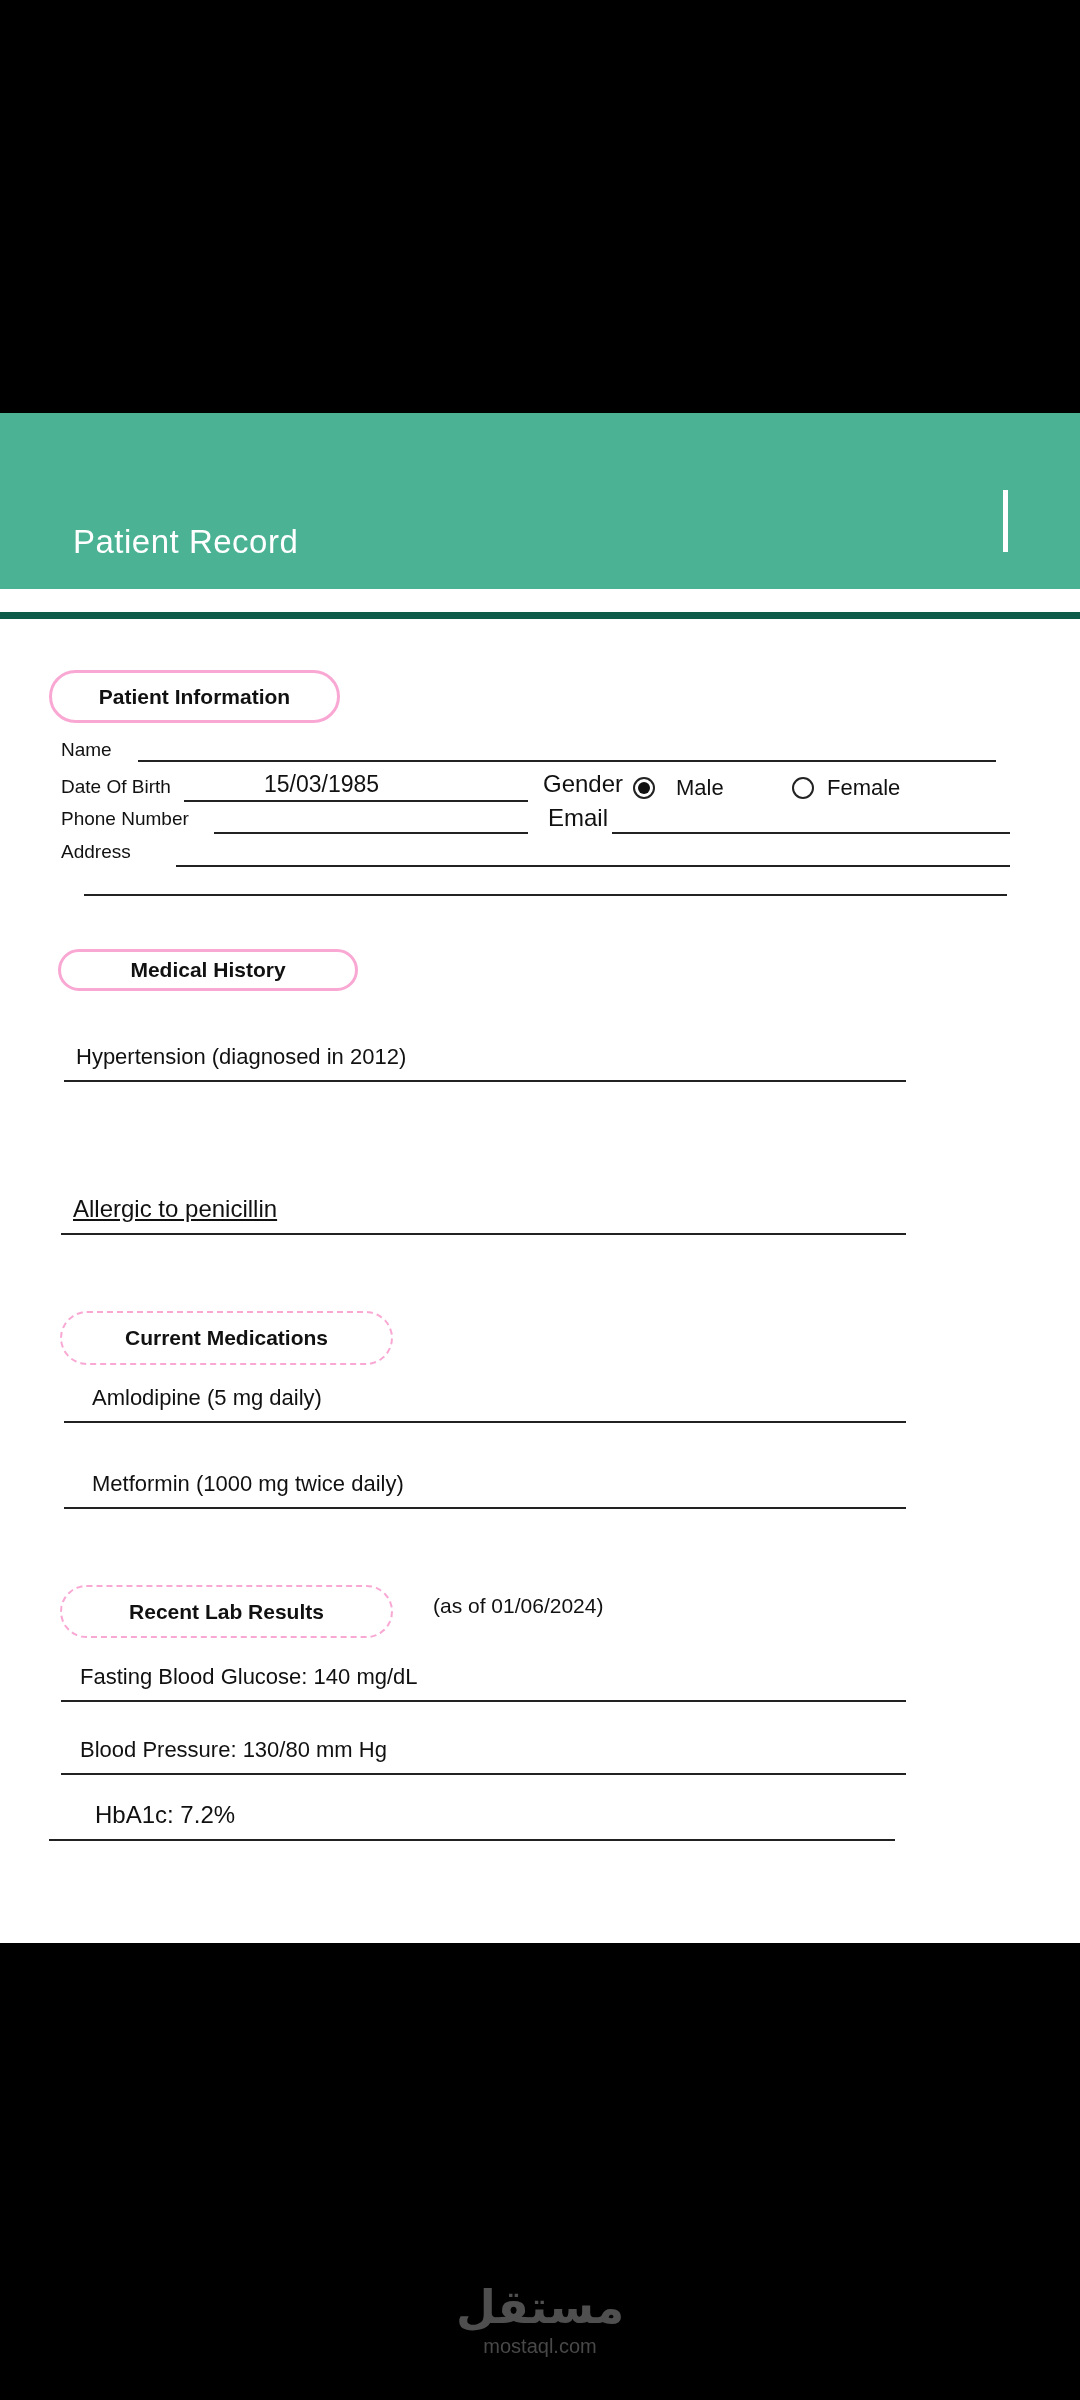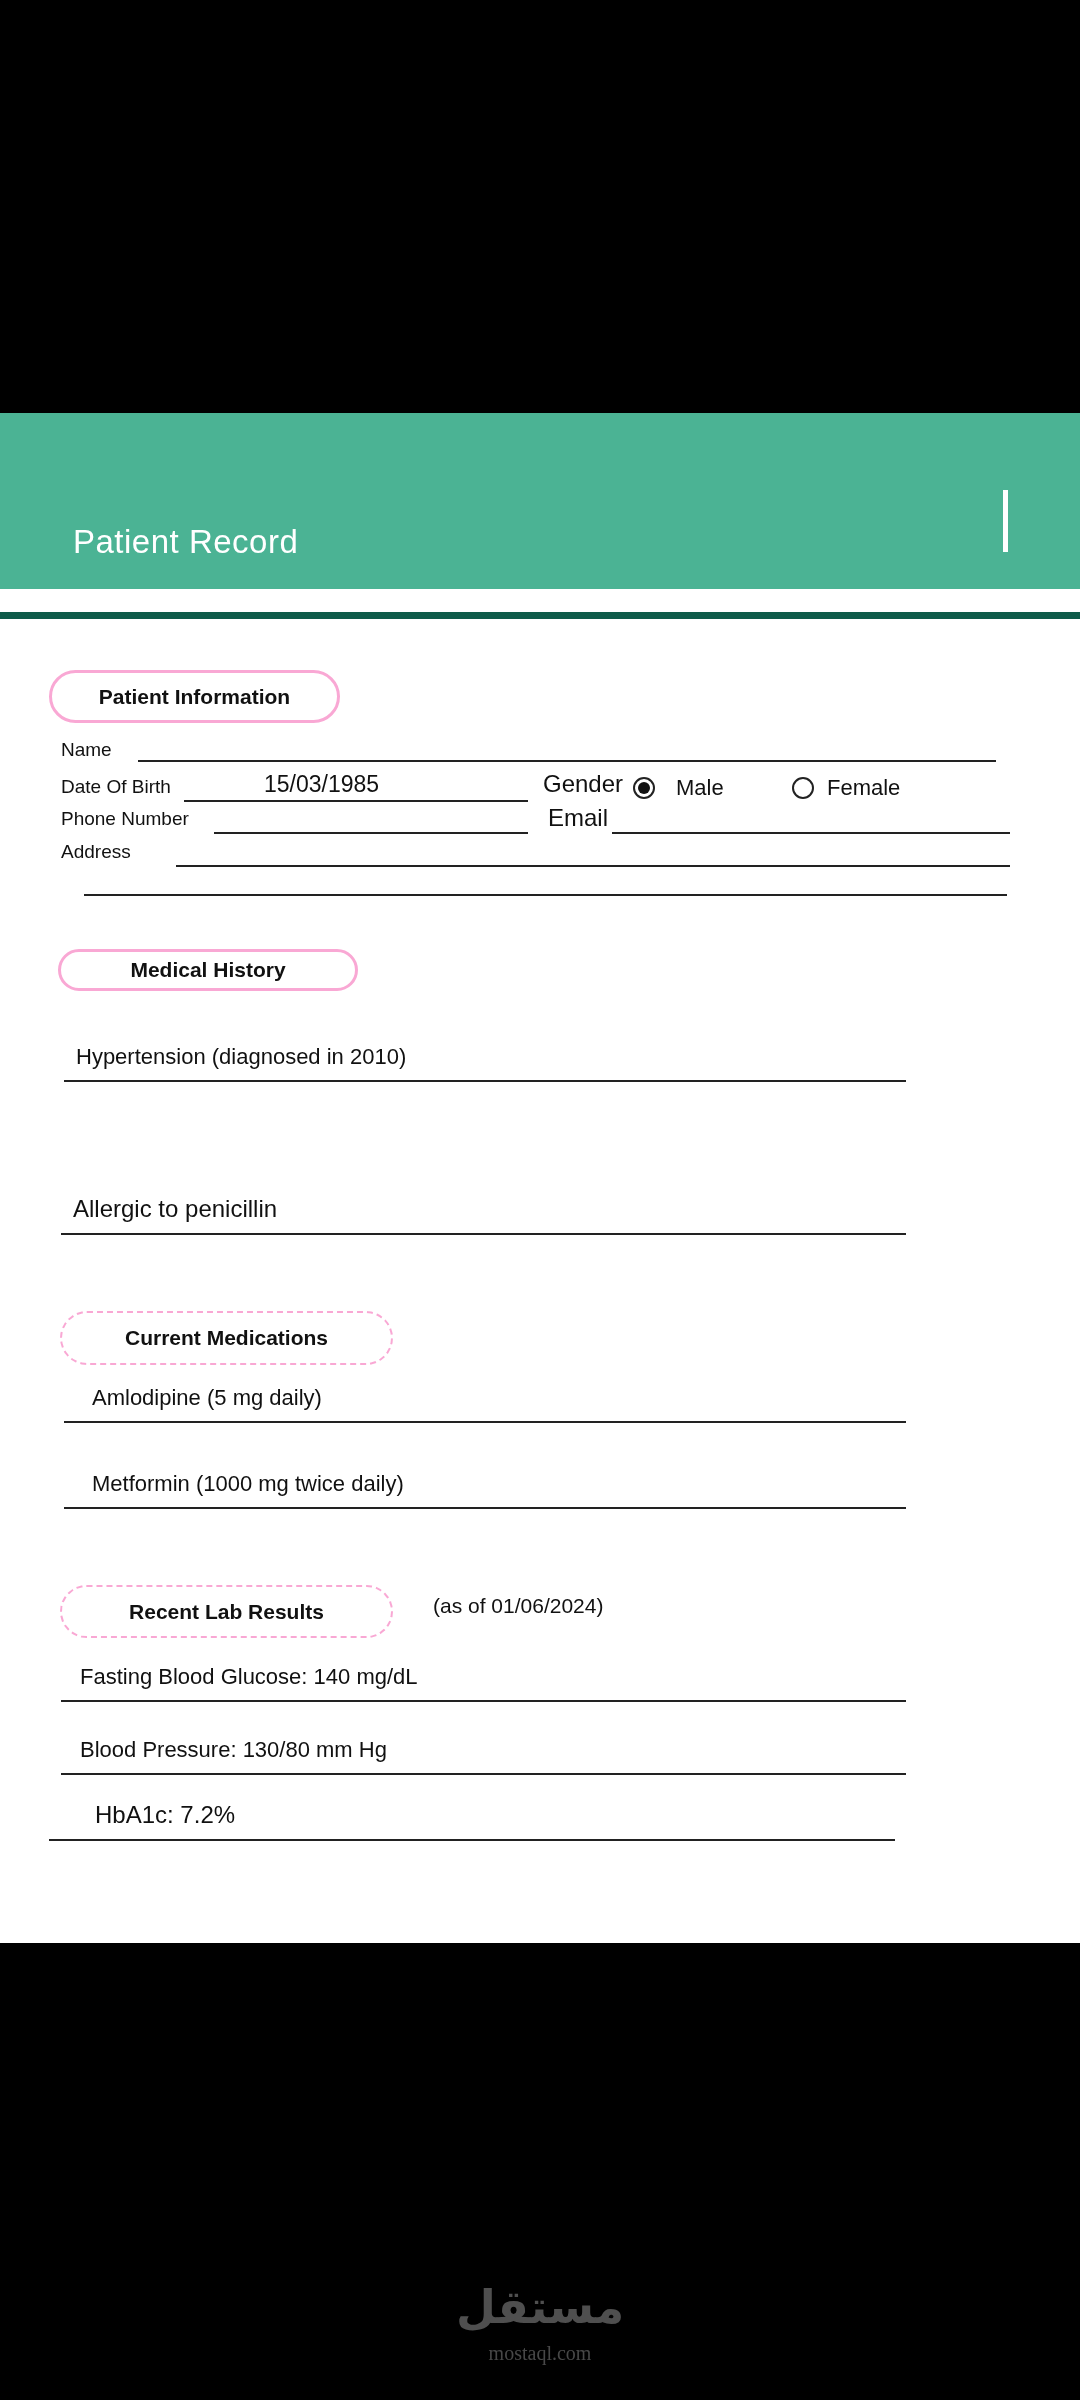--- a/index.html
+++ b/index.html
@@ -54,21 +54,21 @@
 
   .as-of-note { position:absolute; top:1005px; left:433px; font-size:21px; }
 
   
   .footer { position:absolute; top:1943px; left:0; width:1080px; height:522px;
             background:#000; }
   .watermark { position:absolute; top:340px; left:0; width:100%; text-align:center;
                color:#4f4f4f; }
   .wm-logo { font-family:"DejaVu Sans", sans-serif; font-size:46px; font-weight:bold;
              line-height:1.05; }
-  .wm-site { font-size:20px; color:#484848; margin-top:11px;font-family:Liberation Serif, serif; }
+  .wm-site { font-size:20px; color:#484848; margin-top:4px; }
 </style>
 </head>
 <body>
 
 <div class="screen">
 
   <div class="app-header">
     <div class="app-title">Patient Record</div>
     <div class="text-cursor"></div>
   </div>
@@ -107,22 +107,22 @@
       <span class="lbl lbl-lg" style="left:548px; bottom:3px;">Email</span>
       <span class="uline" style="left:612px; width:398px; bottom:1px;"></span>
     </div>
 
     <span class="uline" style="top:305px; left:84px; width:923px;"></span>
 
     <div class="chip chip-medical-history">
       <span>Medical History</span>
     </div>
 
-    <div class="entry" style="top:455px;">Hypertension (diagnosed in 2010)</div>
-    <div class="entry big" style="top:606px; left:61px; width:845px;">Allergic to penicillin</div>
+    <div class="entry" style="top:455px;">Hypertension (diagnosed in 2012)</div>
+    <div class="entry big" style="top:606px; left:61px; width:845px;text-decoration:underline;">Allergic to penicillin</div>
 
     <div class="chip dashed chip-current-medications">
       <span>Current Medications</span>
     </div>
 
     <div class="entry" style="top:796px; padding-left:28px;">Amlodipine (5 mg daily)</div>
     <div class="entry" style="top:882px; padding-left:28px;">Metformin (1000 mg twice daily)</div>
 
     <div class="chip dashed chip-lab-results">
       <span>Recent Lab Results</span>

